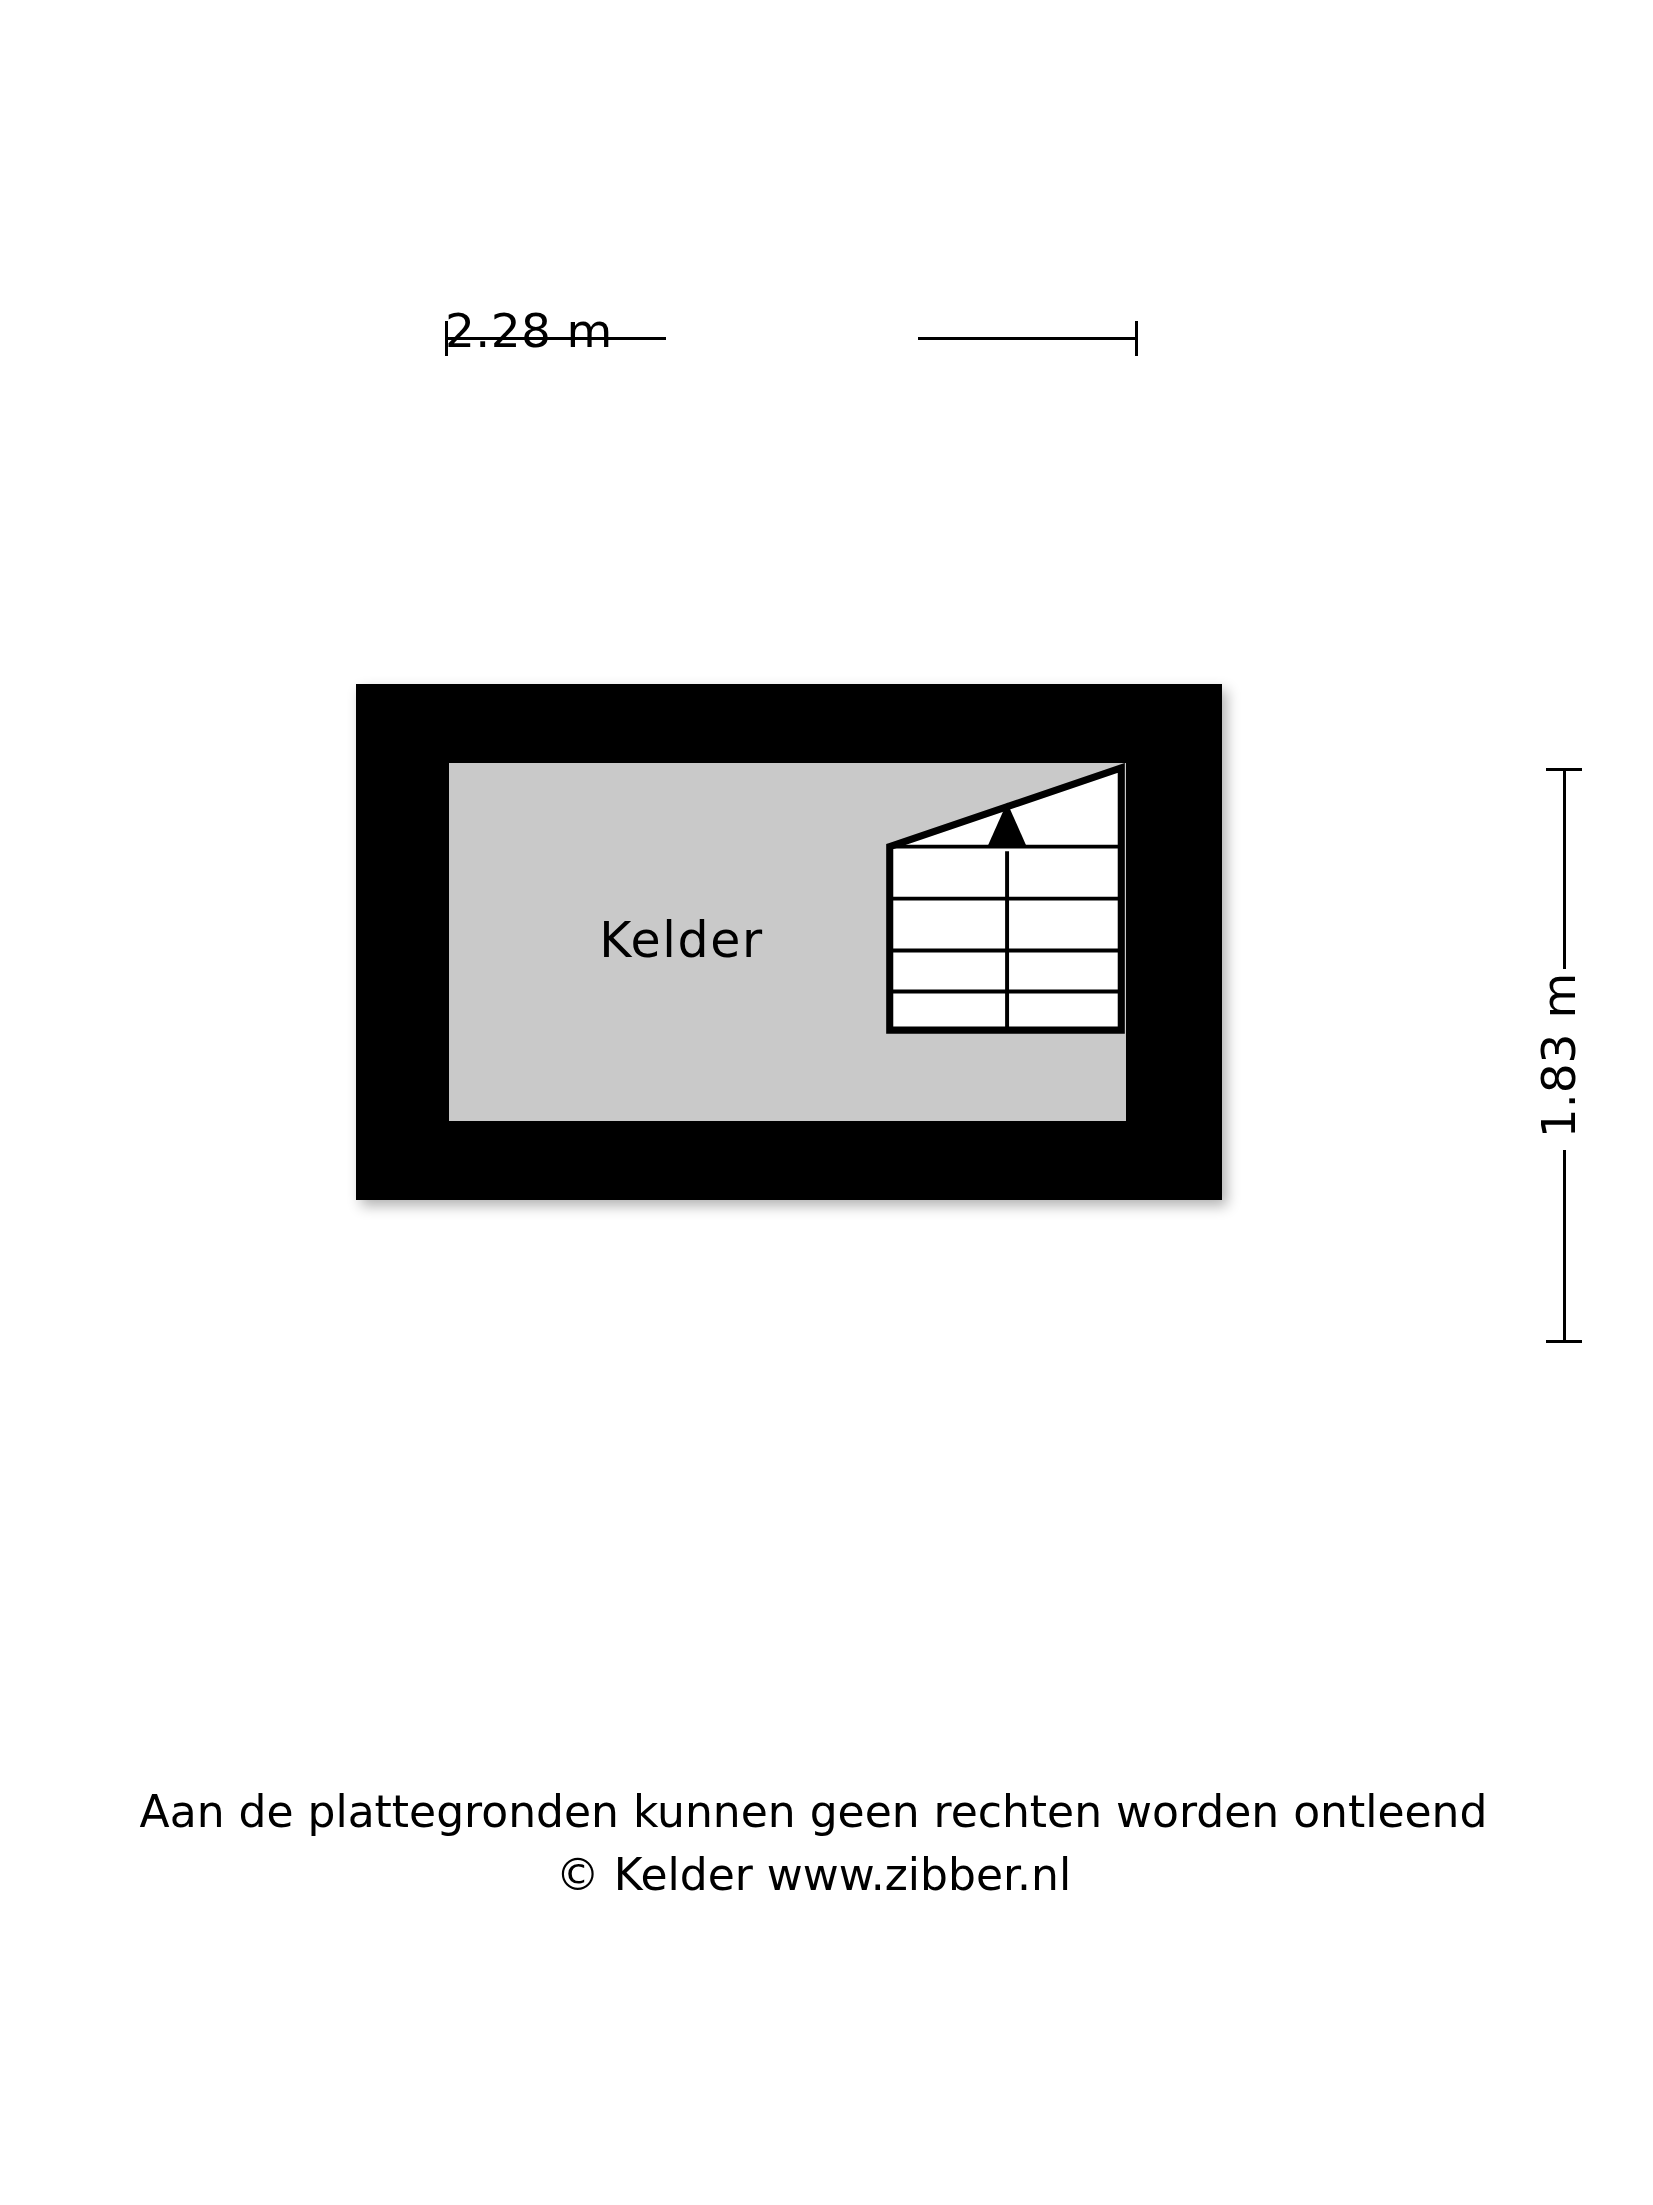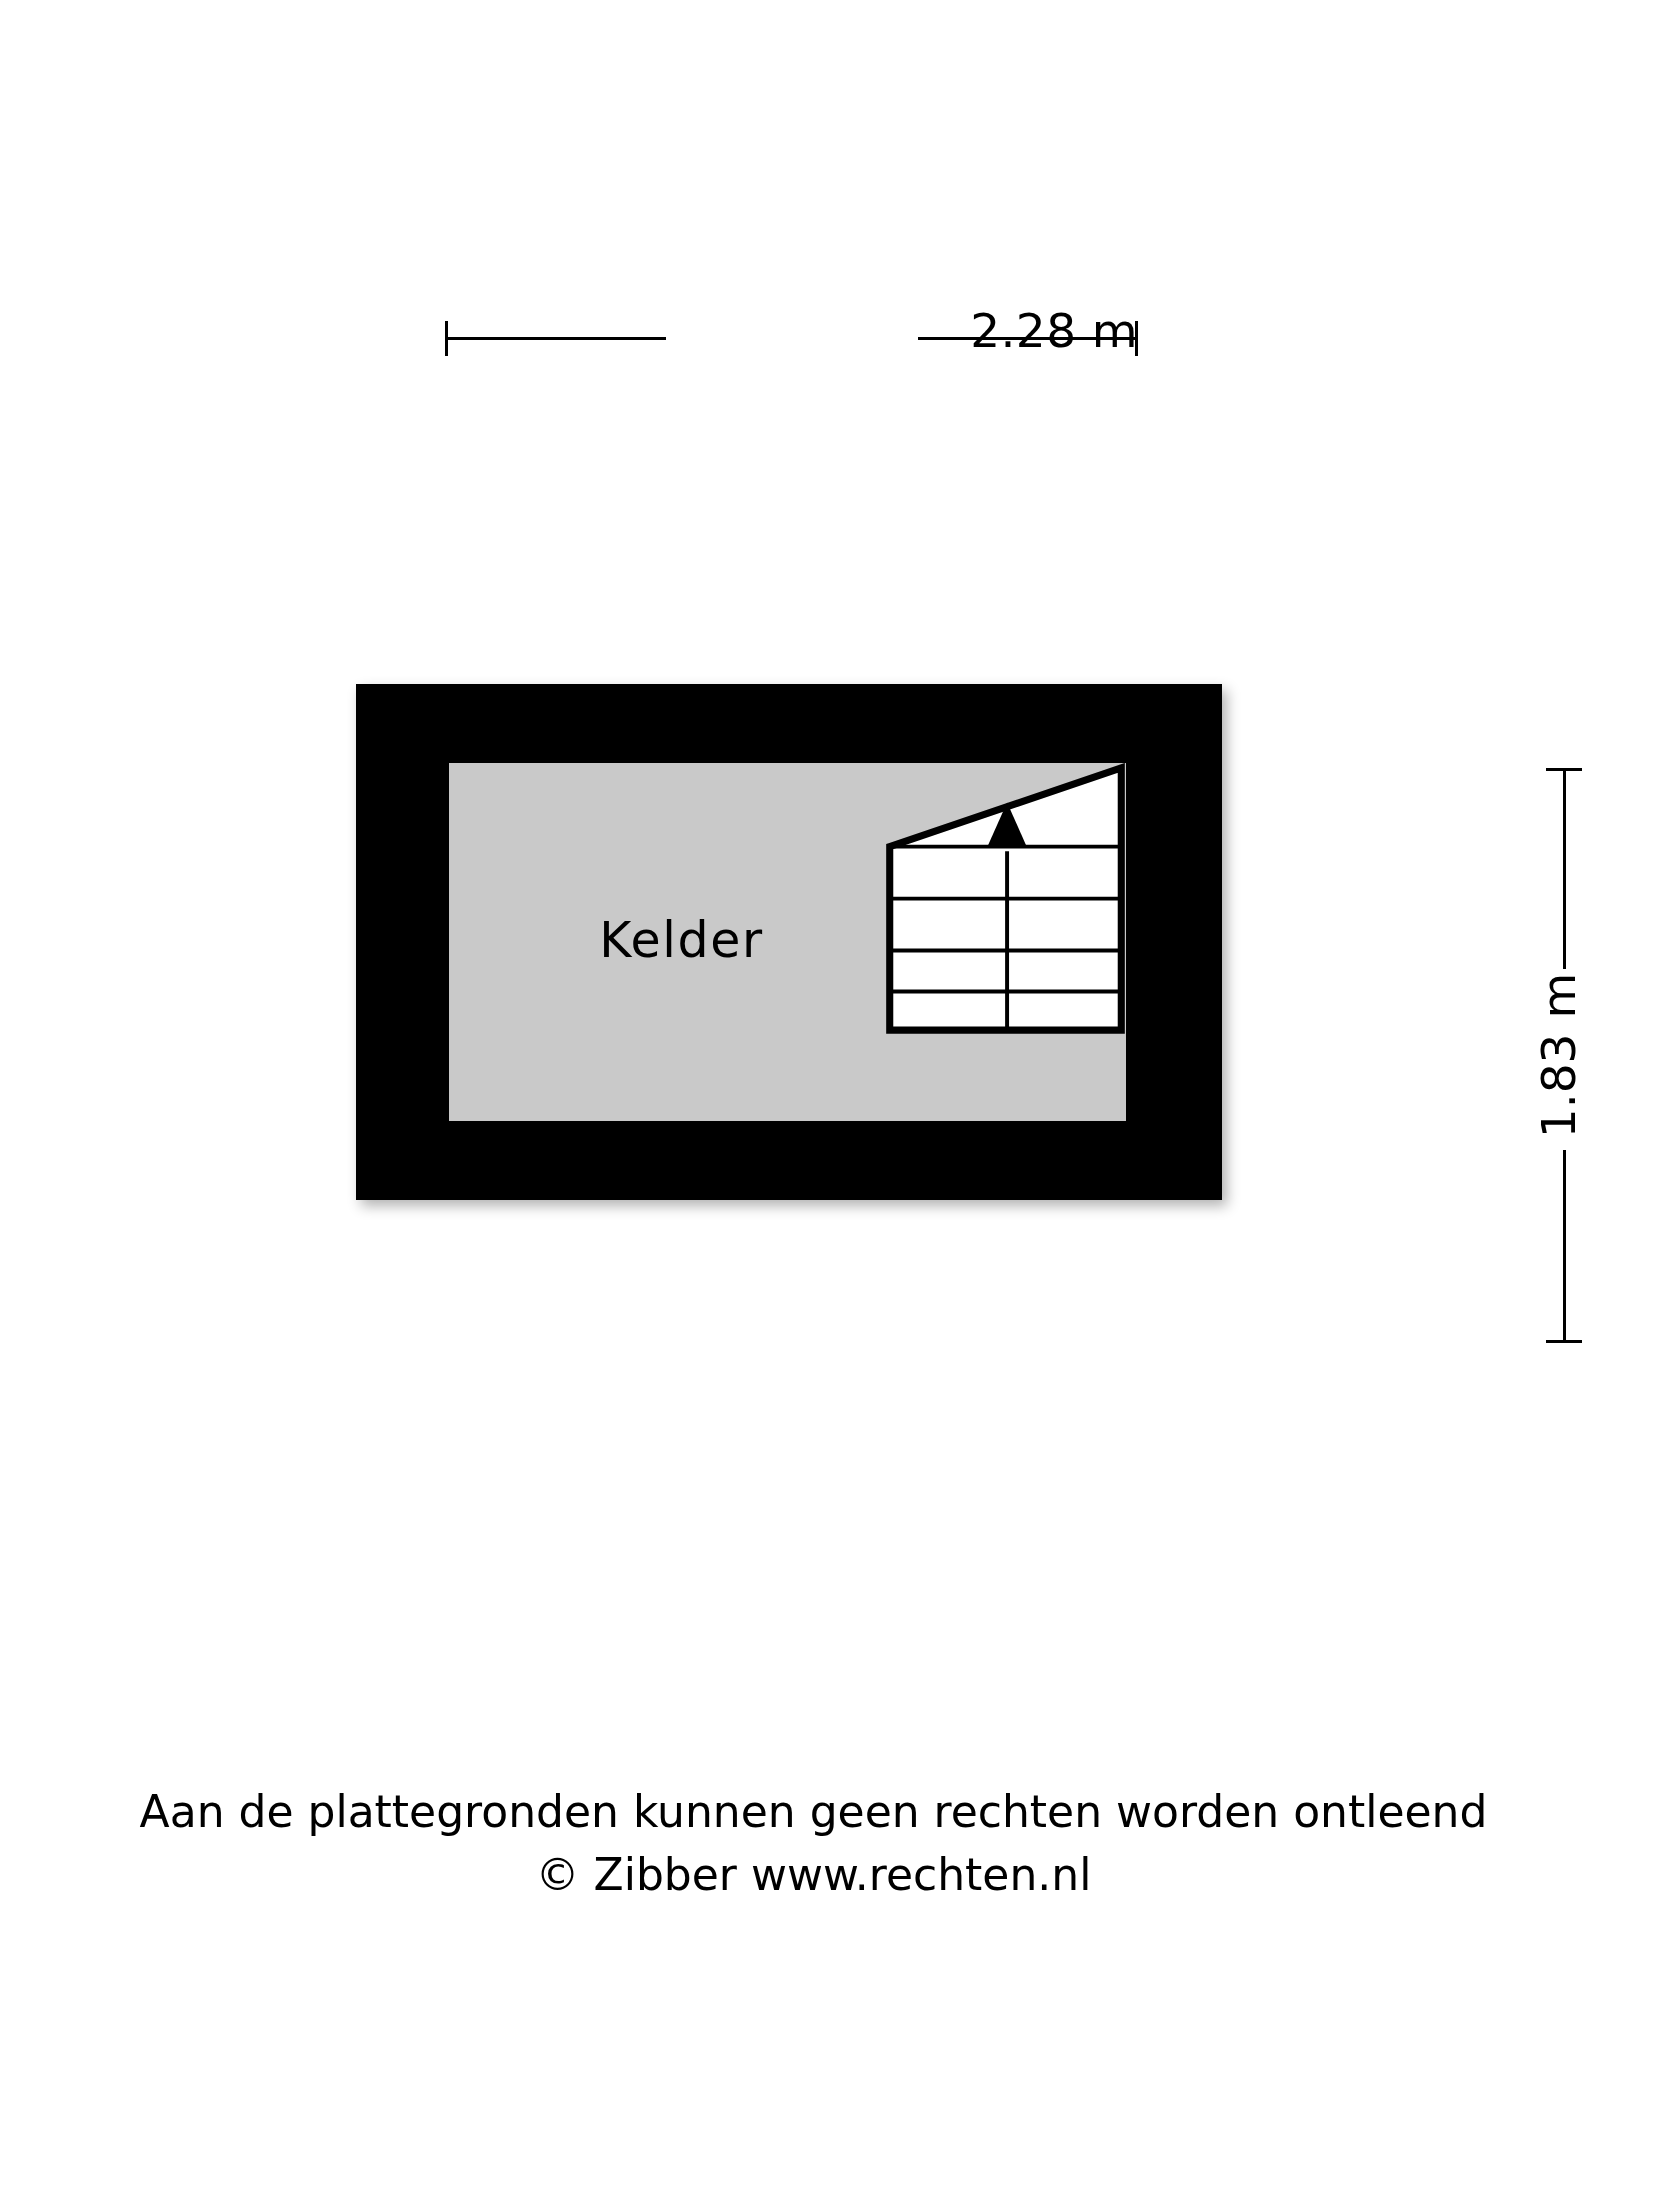--- a/index.html
+++ b/index.html
@@ -21,21 +21,21 @@
     left: 445px;
     top: 303px;
     width: 693px;
     height: 87px;
   }
   #top-dim .dim-label {
     position: absolute;
     left: 0;
     top: 0;
     width: 693px;
-    text-align: right;
+    text-align: left;
     font-size: 47px;
     color: #000;
     letter-spacing: 0.4px;
   }
   #top-dim .dim-line {
     position: absolute;
     left: 0;
     top: 34px;
     width: 693px;
     height: 3.2px;
@@ -208,15 +208,15 @@
 
       <line x1="155" y1="112" x2="155" y2="339" stroke="#000000" stroke-width="5"></line>
 
       <polygon points="155,50 180,106 130,106" fill="#000000"></polygon>
     </svg>
   </div>
 </div>
 
 <div id="footer">
   <div class="line1">Aan de plattegronden kunnen geen rechten worden ontleend</div>
-  <div class="line2">© Zibber www.rechten.nl</div>
+  <div class="line2">© Kelder www.zibber.nl</div>
 </div>
 
 
 </body></html>

